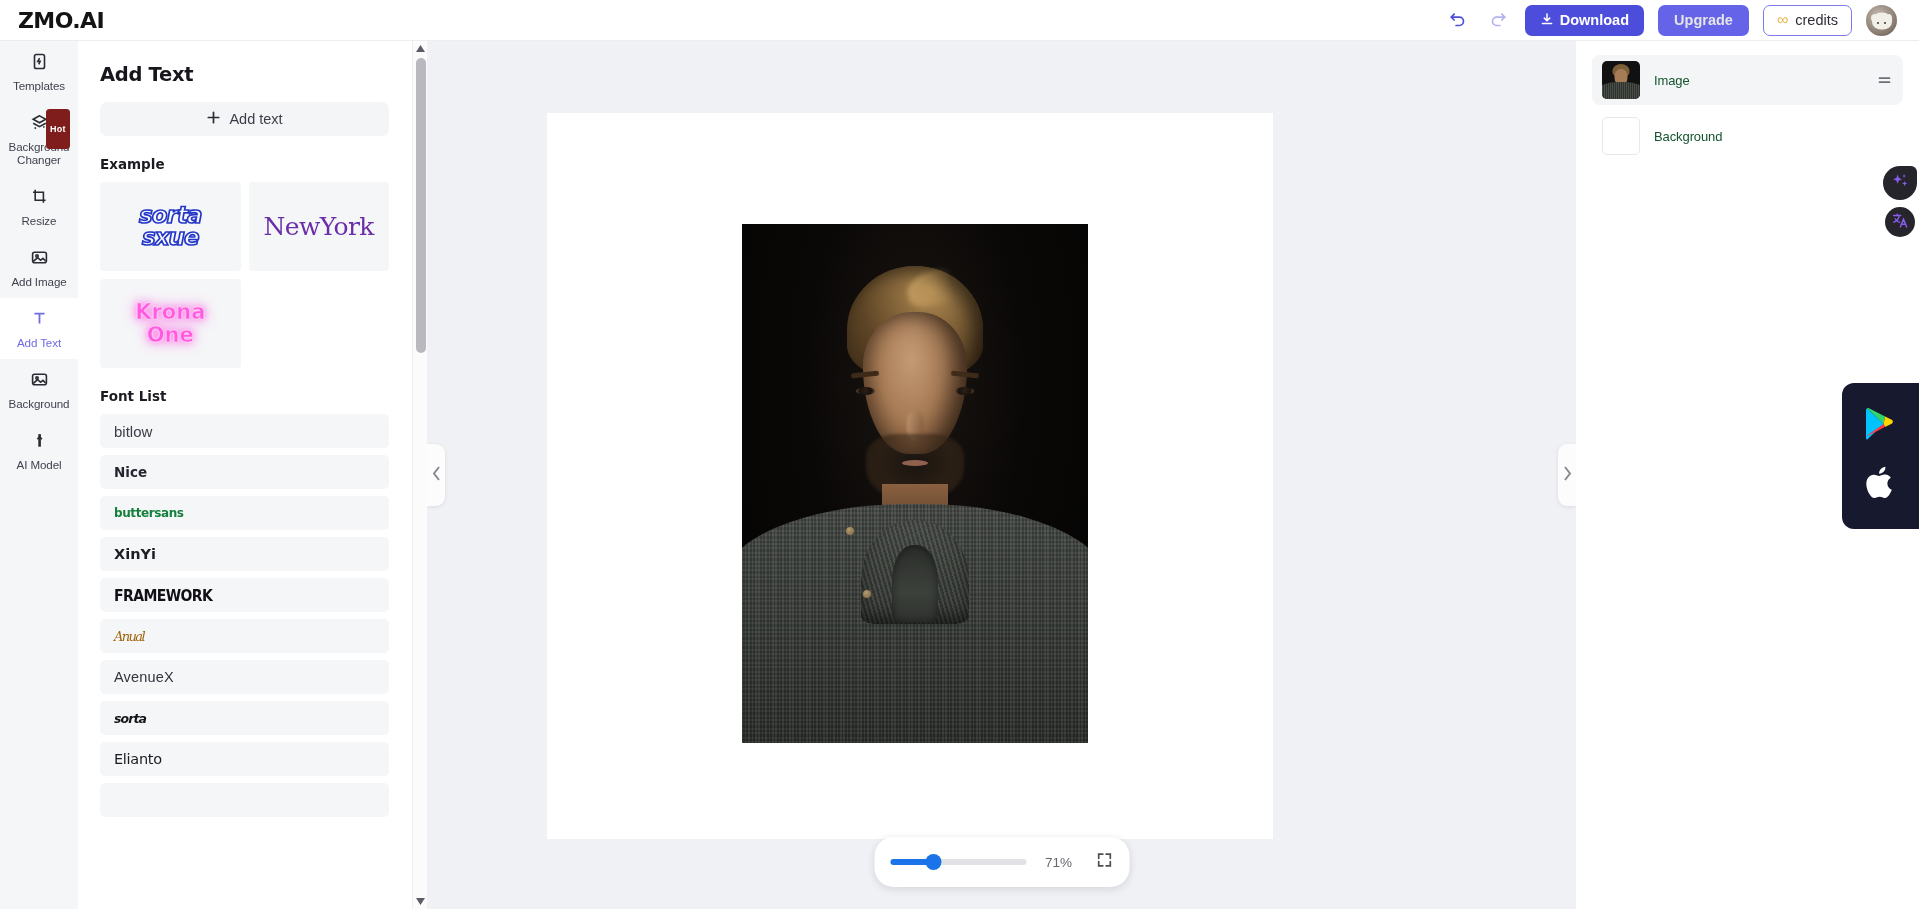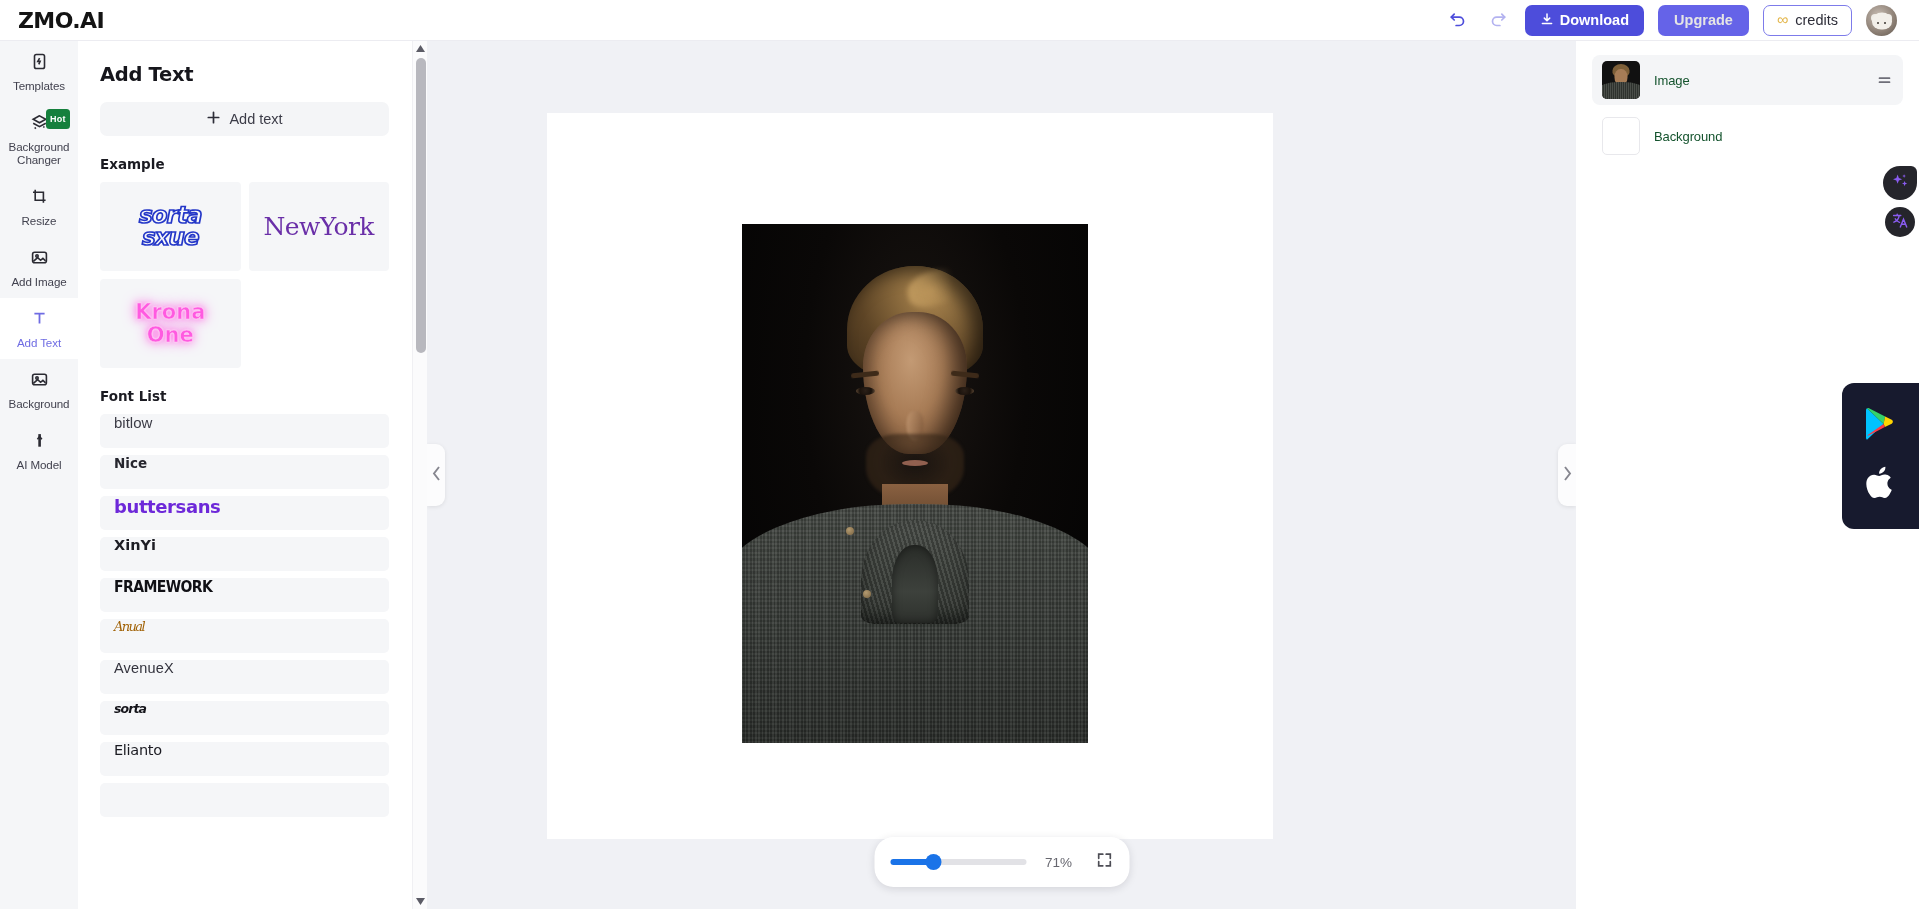--- a/index.html
+++ b/index.html
@@ -96,23 +96,23 @@
   }
   .rail-item .rlabel {
     font-size: 11.6px; line-height: 13px;
     text-align: center; letter-spacing: -0.1px;
   }
   .rail-item.active { background: #ffffff; color: #6f6ce3; }
   .rail-item.active svg { stroke: #6f6ce3; }
   .rail-item svg { stroke: #2b2b33; fill: none; stroke-width: 1.6; }
   .hot-badge {
     position: absolute; top: 7px; left: 46px;
-    background: #15803d; color: #fff;
+    background: #7f1d1d; color: #fff;
     font-size: 9px; font-weight: 700;
-    padding: 5px 4px; border-radius: 3.5px;
+    padding: 15px 4px; border-radius: 3.5px;
     line-height: 10px; letter-spacing: 0.2px;
   }
 
   
   #panel {
     position: absolute; top: 41px; left: 78px;
     width: 349px; height: 868px;
     background: #ffffff;
     z-index: 25;
   }
@@ -171,27 +171,27 @@
     font-family: "DejaVu Sans", sans-serif;
     font-size: 21px; font-weight: 700; line-height: 1.05;
     color: #ff5ae0;
     text-shadow: 0 0 2px #fff, 0 0 6px #ff7ae8, 0 0 14px #ff57dd;
     -webkit-text-stroke: 0.6px #ffc2f3;
   }
   #font-list { margin-top: 4px; padding-bottom: 16px; }
   .font-row {
     height: 34px; margin-bottom: 7px;
     background: #f5f6f8; border-radius: 5px;
-    display: flex; align-items: flex-start;
+    display: flex; align-items: center;
     padding: 0 14px; cursor: pointer;
     overflow: hidden;
   }
   .f-bitlow { font-family:"Liberation Sans",sans-serif; font-size:15px; color:#3c3c46; }
   .f-nice { font-family:"DejaVu Sans",sans-serif; font-size:13.5px; font-weight:600; color:#26262e; }
-  .f-butter { font-family:"DejaVu Sans",sans-serif; font-size:18px; font-weight:800; color:#6d28d9; letter-spacing:-0.4px; }
+  .f-butter { font-family:"DejaVu Sans",sans-serif; font-size:12px; font-weight:800; color:#15803d; letter-spacing:-0.4px; }
   .f-xinyi { font-family:"DejaVu Sans",sans-serif; font-size:14.5px; font-weight:700; color:#1d1d24; }
   .f-framework { font-family:"DejaVu Sans",sans-serif; font-size:14px; font-weight:800; letter-spacing:-0.6px; color:#101015; transform:scaleY(1.12); }
   .f-anual { font-family:"DejaVu Serif",serif; font-size:13px; font-style:italic; color:#a16207; letter-spacing:-1.6px; }
   .f-avenue { font-family:"Liberation Sans",sans-serif; font-size:14.5px; color:#33333d; letter-spacing:0.2px; }
   .f-sorta2 { font-family:"DejaVu Sans",sans-serif; font-size:12.5px; font-weight:800; font-style:italic; color:#14141a; letter-spacing:-0.9px; }
   .f-elianto { font-family:"DejaVu Sans",sans-serif; font-size:14.5px; color:#1b1b22; letter-spacing:-0.3px; }
   .f-last { }
 
   
   #panel-sb {

